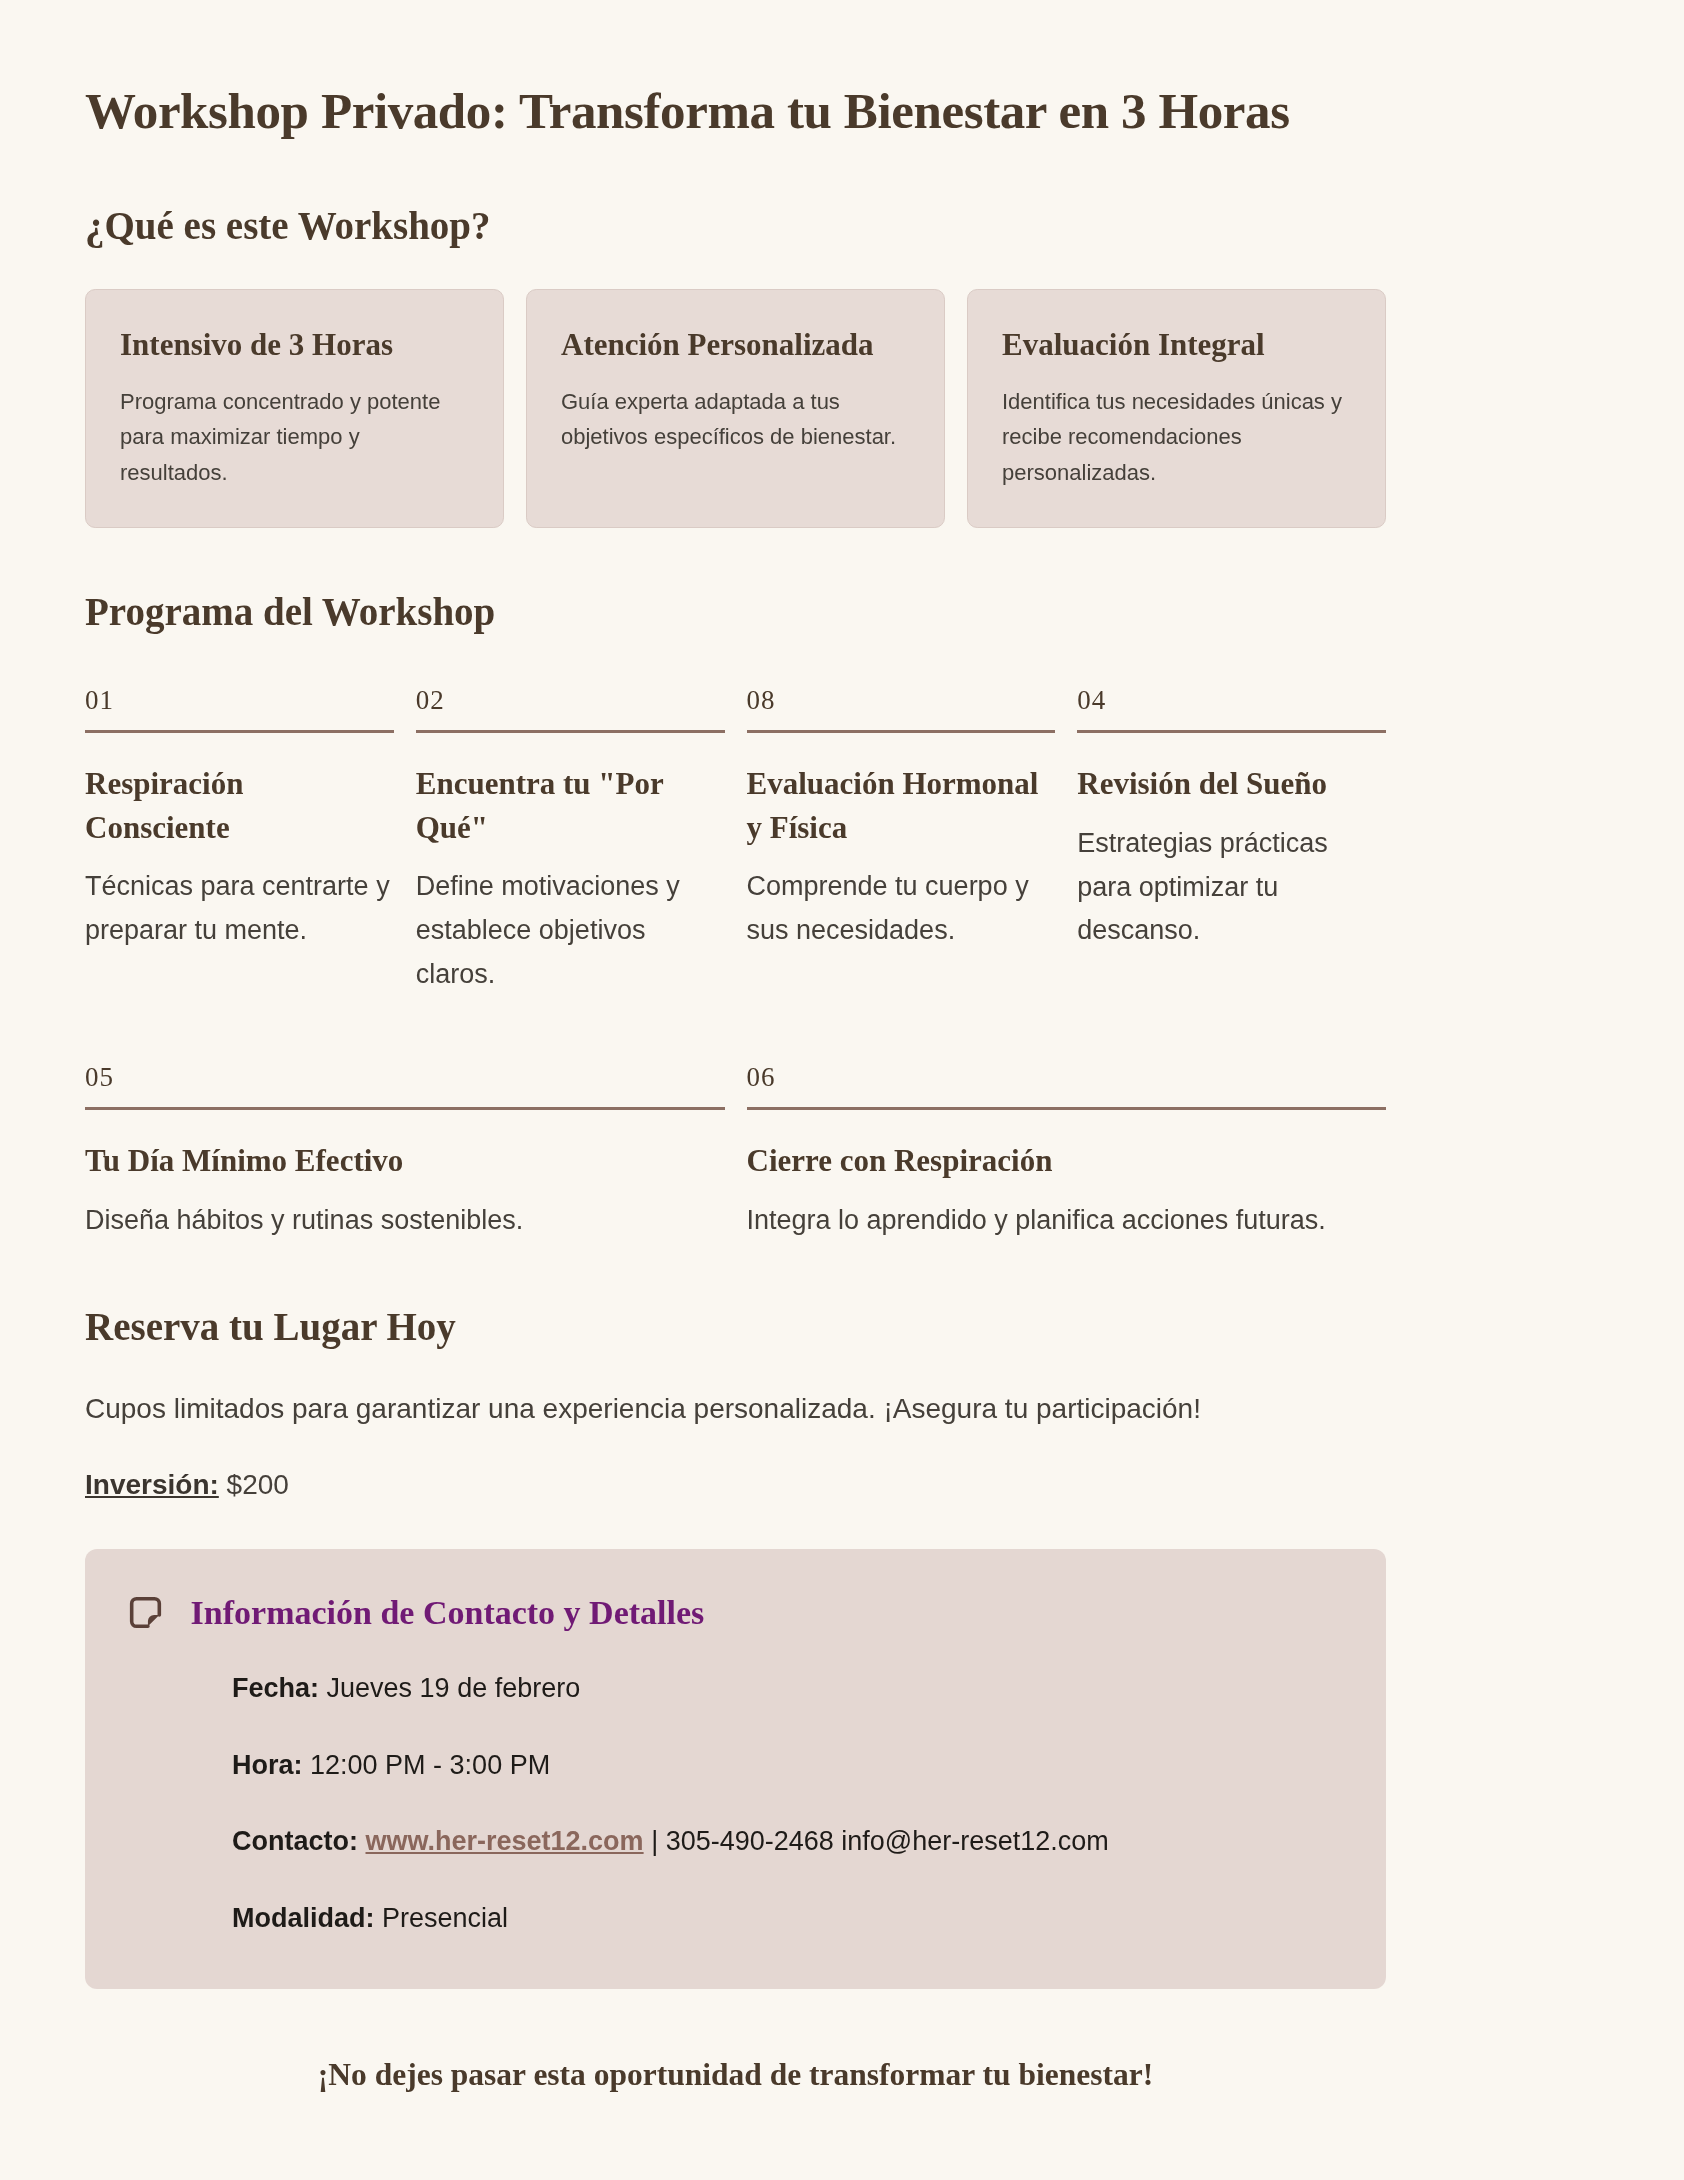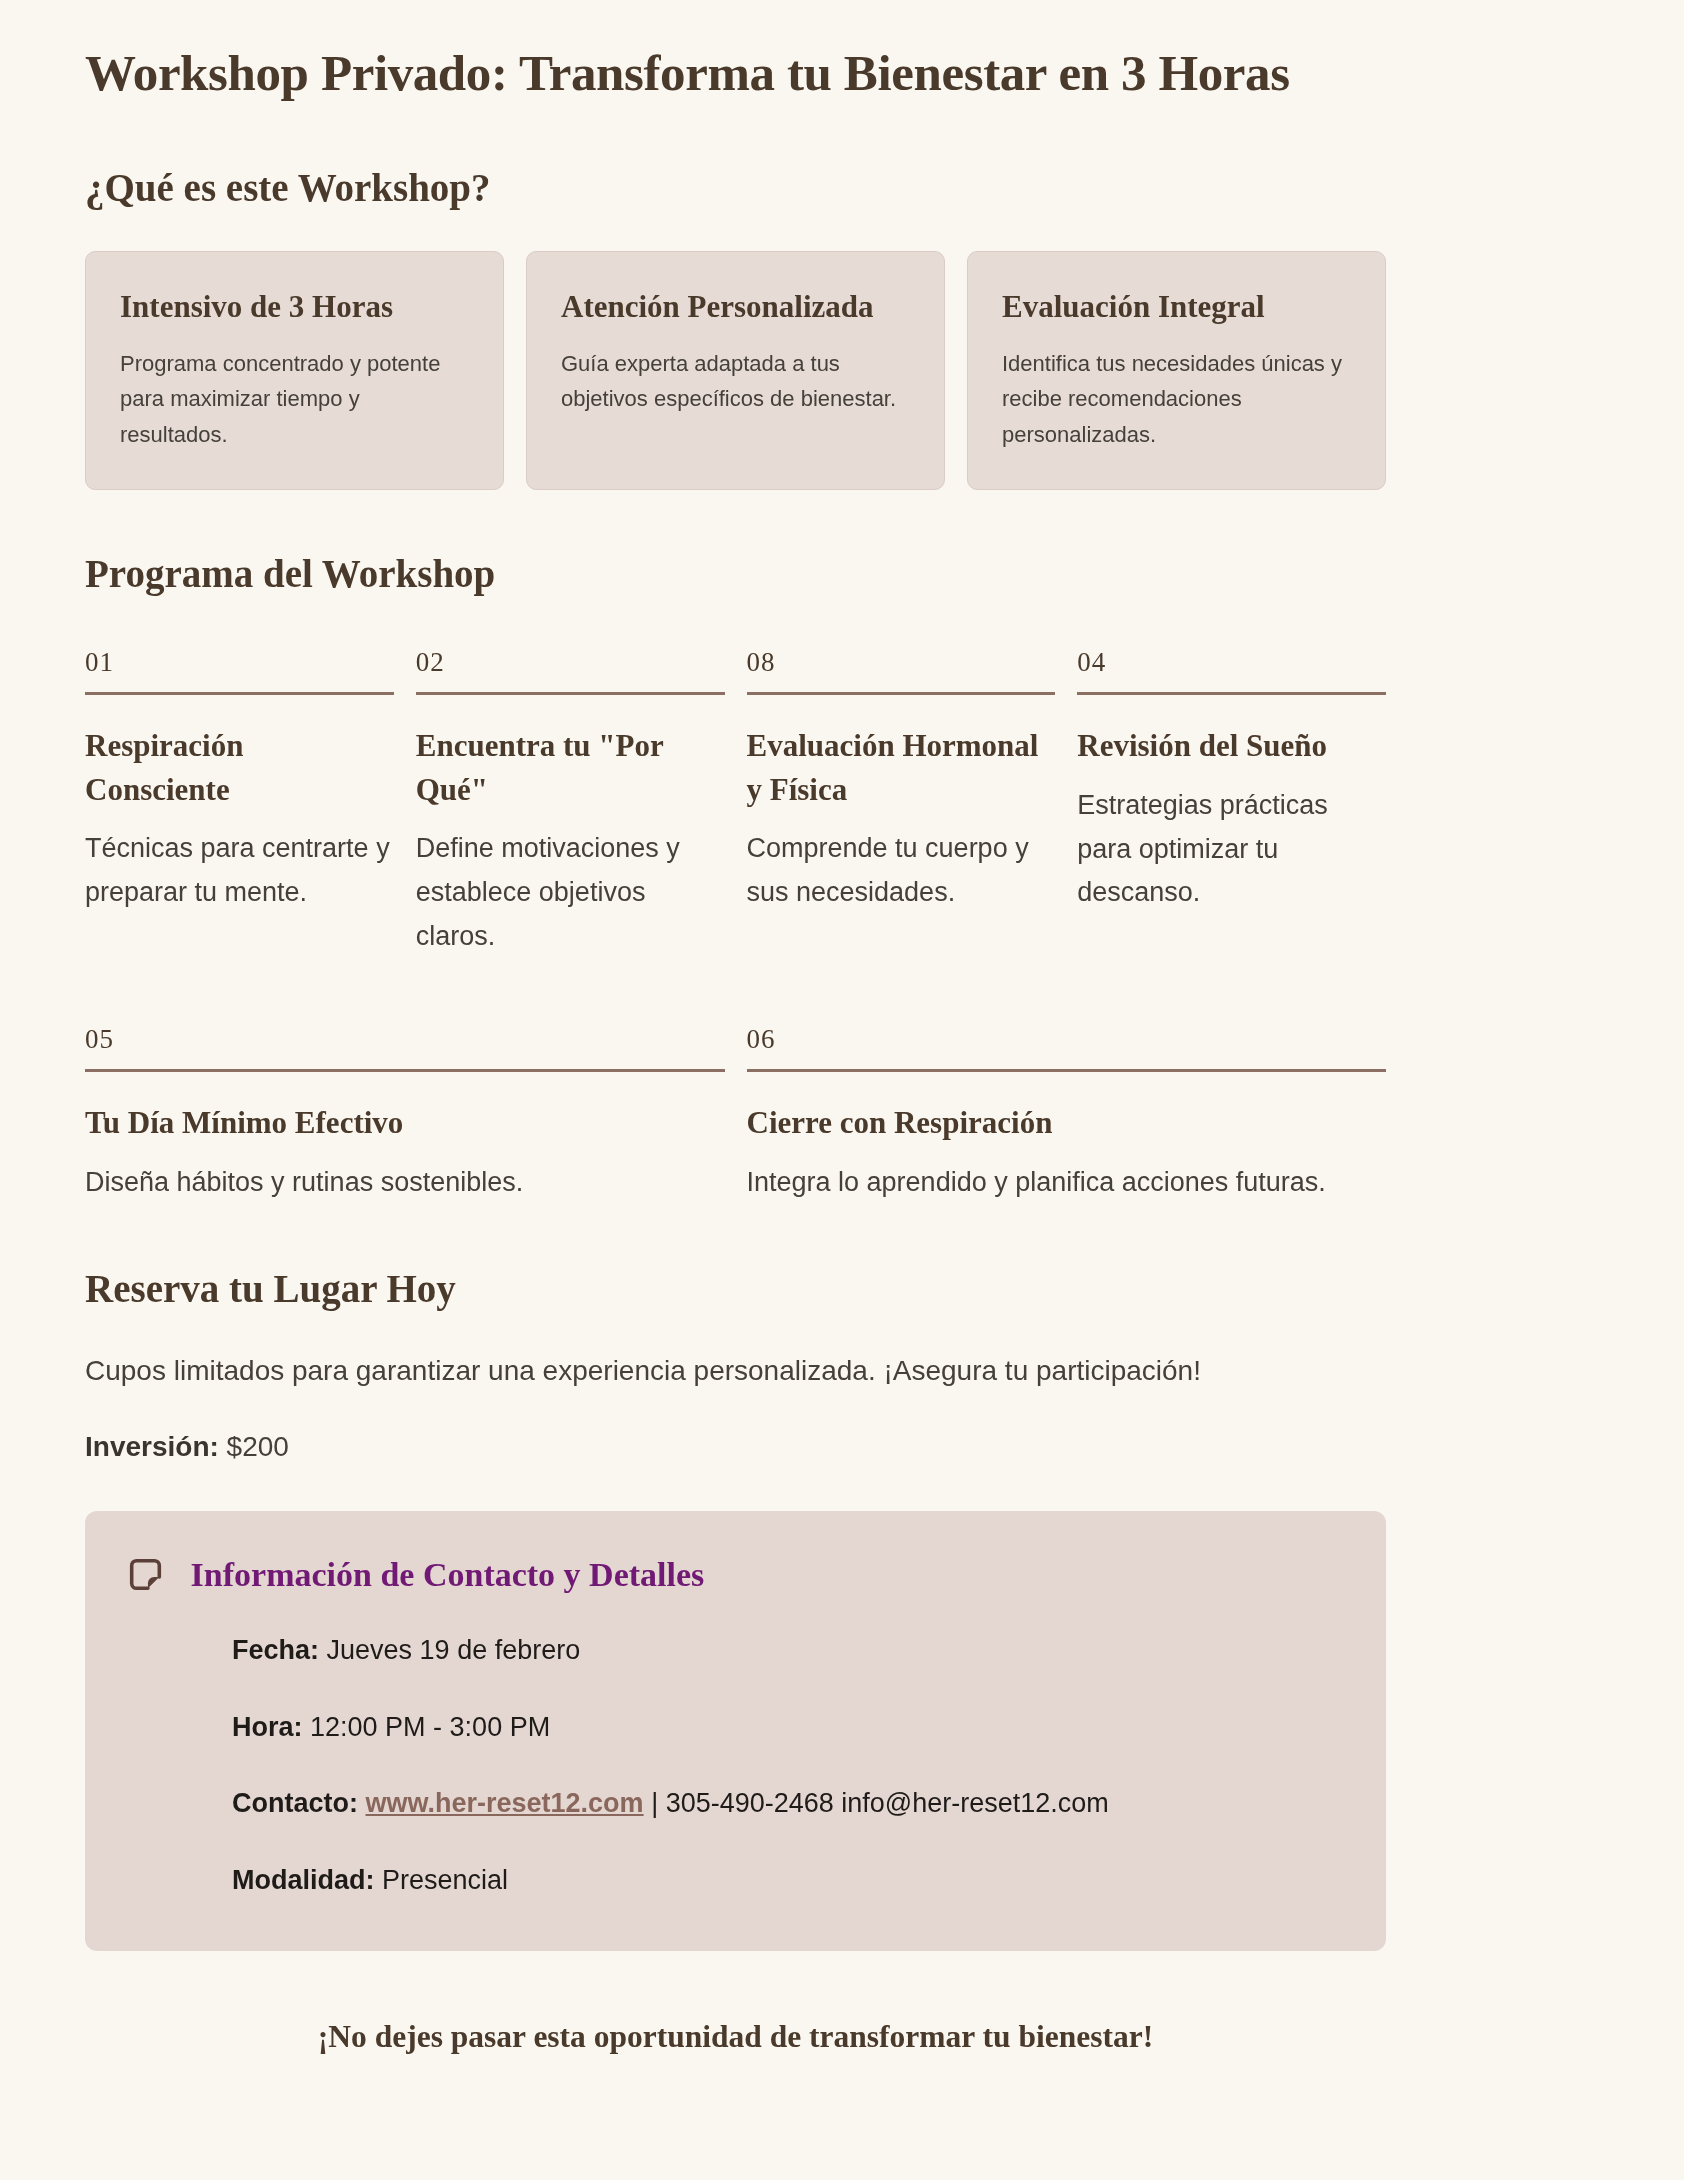--- a/index.html
+++ b/index.html
@@ -7,21 +7,21 @@
   body {
     height: 2181px;
     background: #FAF7F1;
     font-family: "Liberation Sans", sans-serif;
     color: #45403A;
     overflow: hidden;
   }
   .page {
     width: 1471px;
     height: 2181px;
-    padding: 43px 85px 0 85px;
+    padding: 81px 85px 0 85px;
   }
   h1, h2, h3, h4, .num, .contact-title, .closing {
     font-family: "Liberation Serif", "DejaVu Serif", serif;
     color: #4A3A2B;
   }
   h1 {
     font-size: 51px;
     font-weight: 700;
     letter-spacing: -0.4px;
     line-height: 1.2;
@@ -92,21 +92,21 @@
   
   .reserve-body {
     margin-top: 36px;
     font-size: 28px;
     line-height: 1.7;
   }
   .investment {
     margin-top: 37px;
     font-size: 28px;
   }
-  .investment .label { font-weight: 700; color: #3B352F; }
+  .investment .label { font-weight: 700; color: #3B352F; text-decoration: underline; }
   
   .contact-box {
     margin-top: 48px;
     background: #E4D7D2;
     border-radius: 12px;
     padding: 44px 43px 51px 41px;
   }
   .contact-header {
     display: flex;
     align-items: center;

